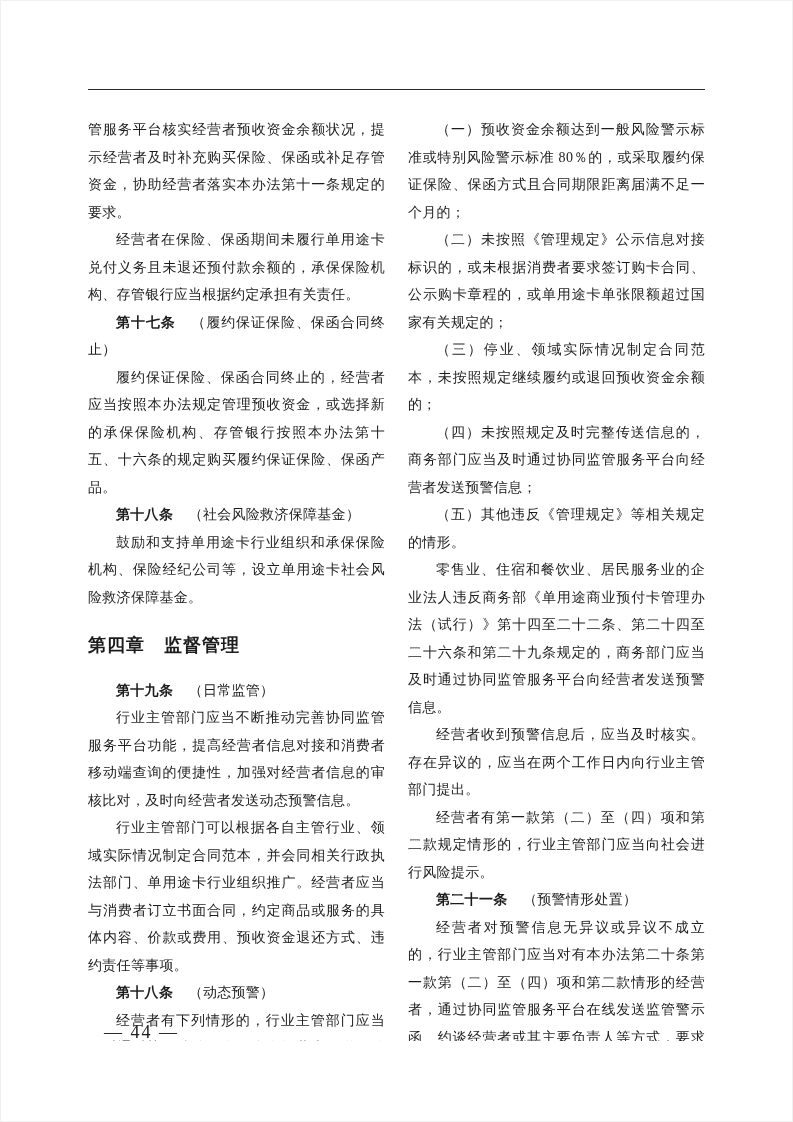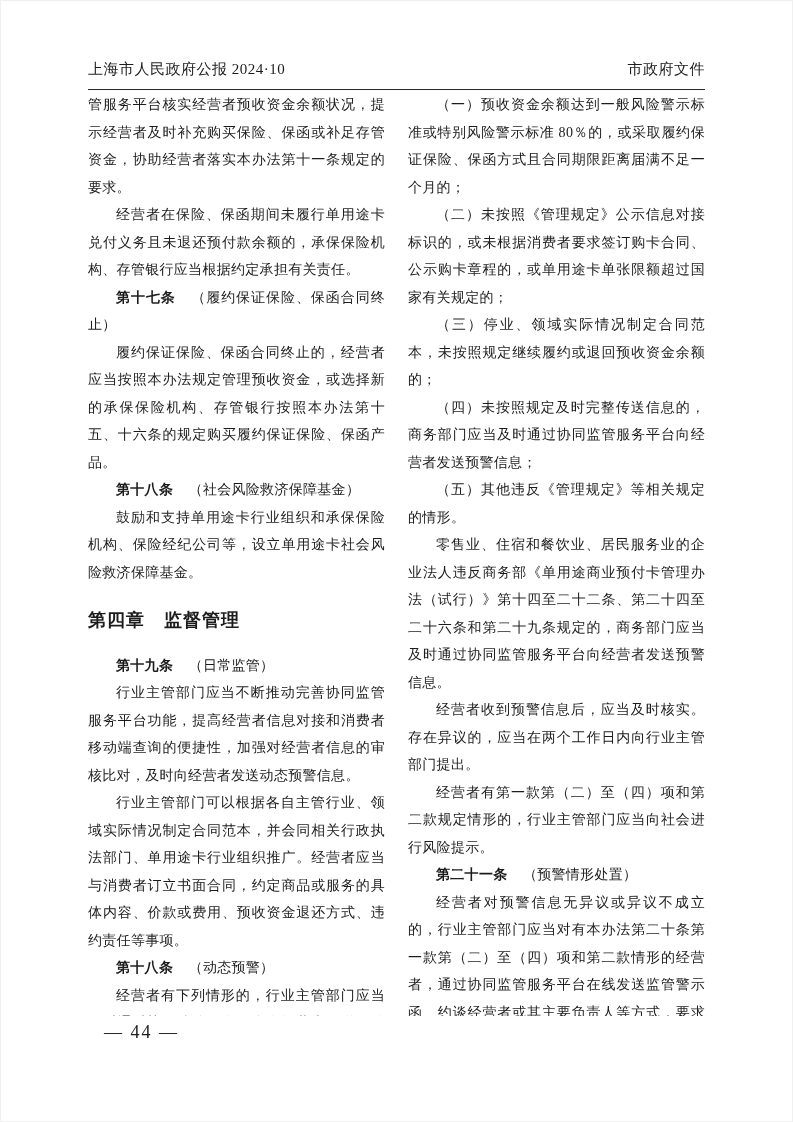--- a/index.html
+++ b/index.html
@@ -31,21 +31,21 @@
   }
   .header-rule {
     position: absolute;
     top: 89px;
     left: 88px;
     width: 617px;
     border-top: 1.6px solid #2a2a2a;
   }
   .columns {
     position: absolute;
-    top: 91px;
+    top: 116px;
     left: 88px;
     width: 617px;
     height: 925px;
     display: flex;
     justify-content: space-between;
     overflow: hidden;
   }
   .column {
     width: 297px;
     overflow: hidden;
@@ -80,24 +80,20 @@
     font-size: 18px;
     letter-spacing: 2px;
     text-align: right;
   }
 </style>
 </head>
 <body>
 
 <div class="page">
 
-  <div class="header">
-    <span>上海市人民政府公报 2024·10</span>
-    <span>市政府文件</span>
-  </div>
 
   <div class="header-rule"></div>
 
   <div class="columns">
     <div class="column" id="col-left">
         <p class="para">管服务平台核实经营者预收资金余额状况，提示经营者及时补充购买保险、保函或补足存管资金，协助经营者落实本办法第十一条规定的要求。</p>
         <p class="para indent">经营者在保险、保函期间未履行单用途卡兑付义务且未退还预付款余额的，承保保险机构、存管银行应当根据约定承担有关责任。</p>
         <p class="para article"><span class="art-num">第十七条</span><span>（履约保证保险、保函合同终止）</span></p>
         <p class="para indent">履约保证保险、保函合同终止的，经营者应当按照本办法规定管理预收资金，或选择新的承保保险机构、存管银行按照本办法第十五、十六条的规定购买履约保证保险、保函产品。</p>
         <p class="para article"><span class="art-num">第十八条</span><span>（社会风险救济保障基金）</span></p>

